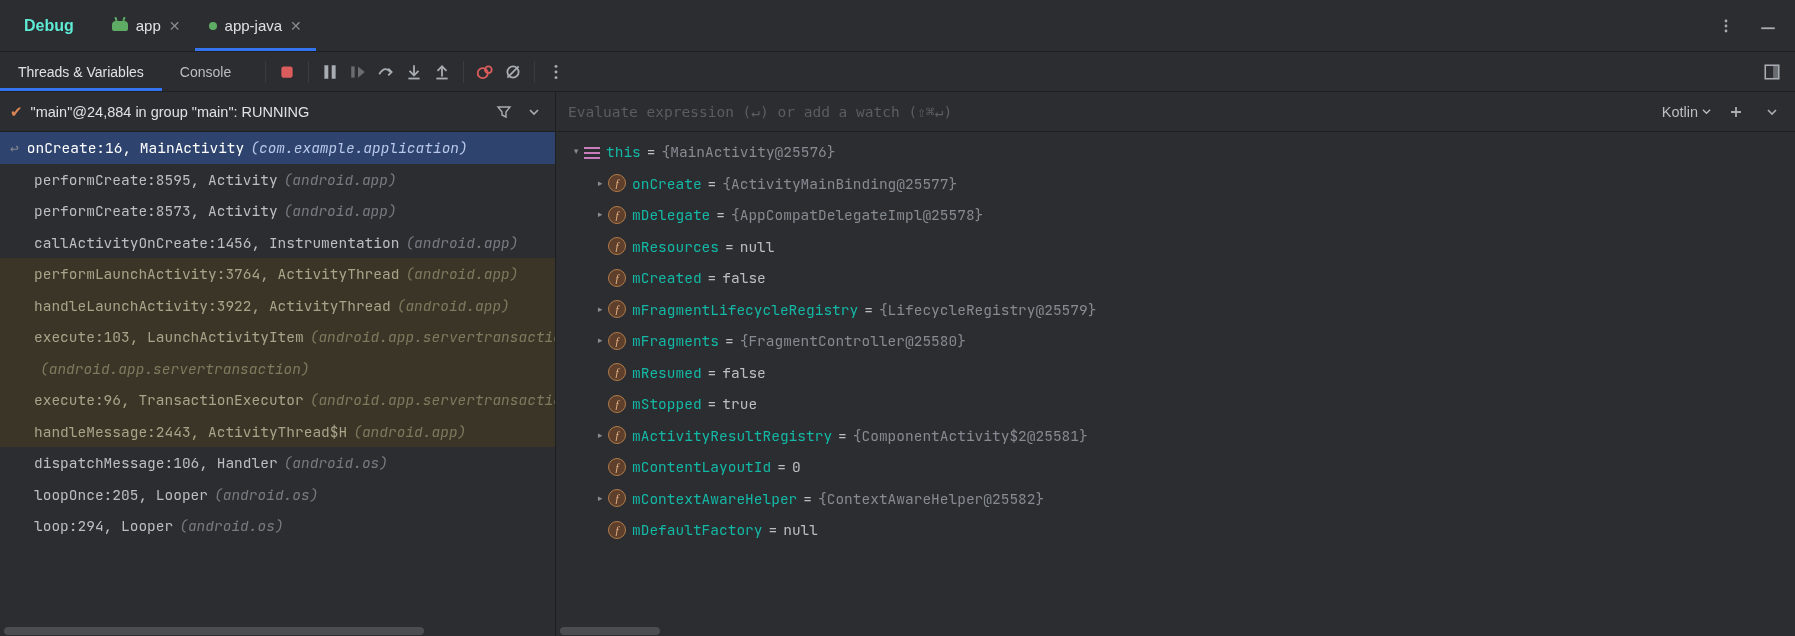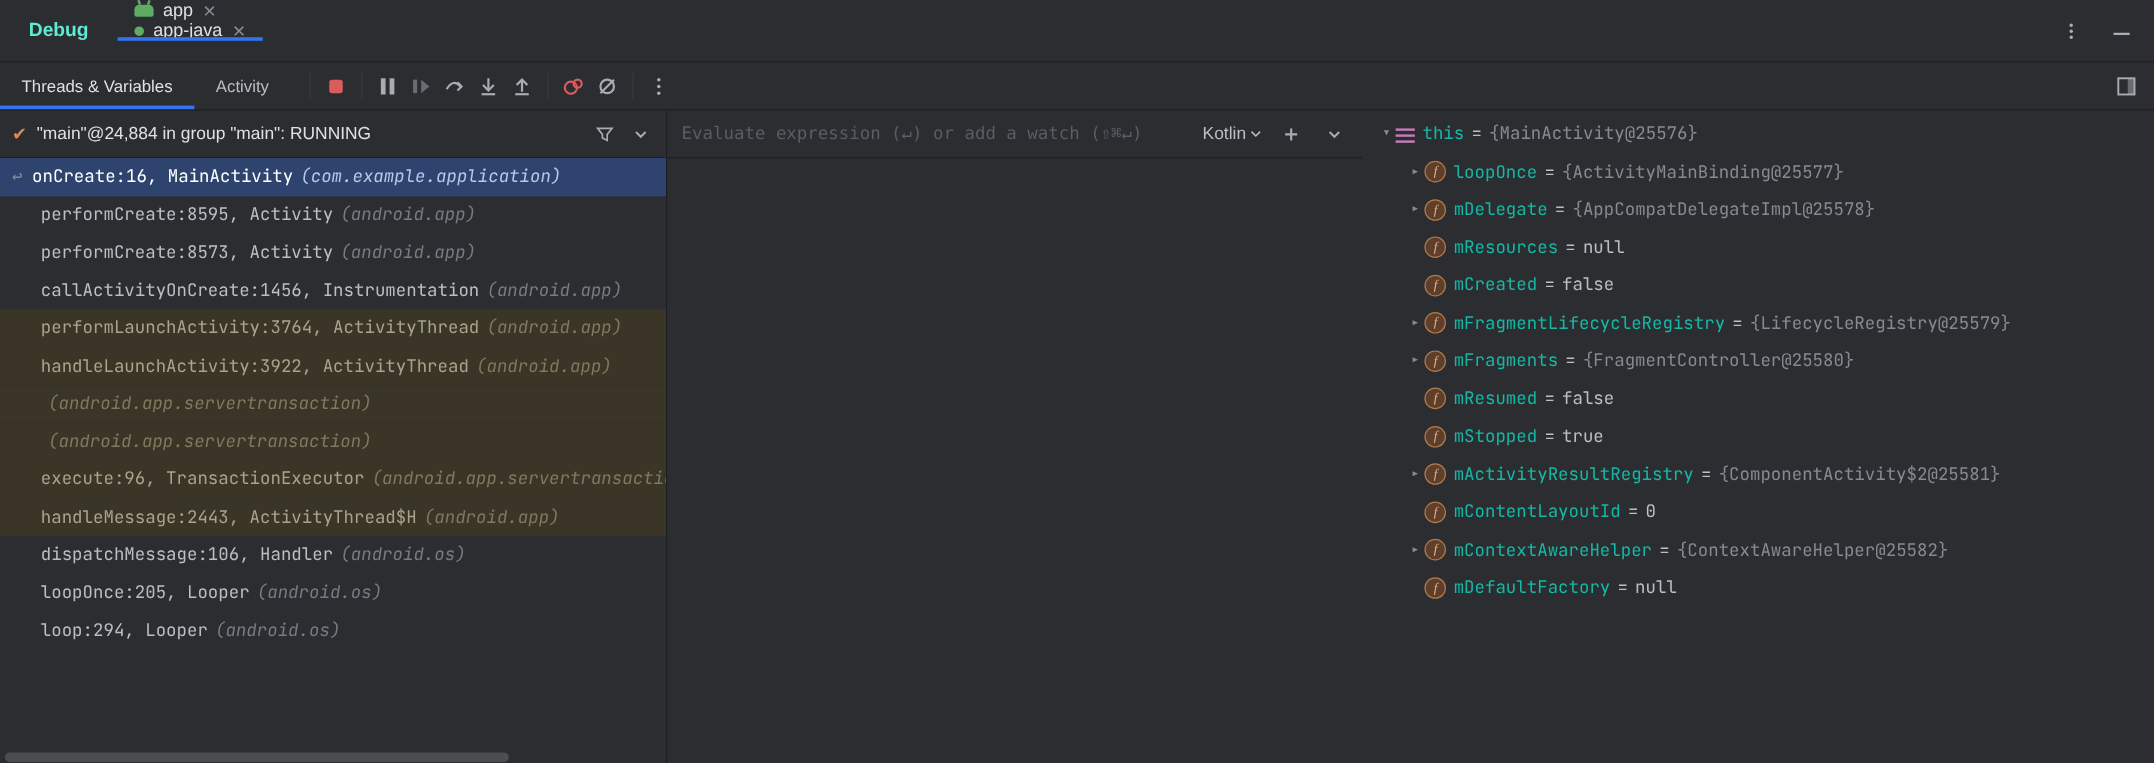--- a/index.html
+++ b/index.html
@@ -24,21 +24,21 @@
   }
   .titlebar .title {
     padding: 0 24px;
     display: flex;
     align-items: center;
     font-size: 16px;
     font-weight: 600;
     color: #5eead4;
     text-align: right;
   }
-  .run-tabs { display: flex; flex-direction: column; }
+  .run-tabs { display: flex; }
   .run-tab {
     display: flex;
     align-items: center;
     gap: 8px;
     padding: 0 14px;
     font-size: 15px;
     color: #dfe1e5;
     position: relative;
     cursor: pointer;
   }
@@ -96,21 +96,21 @@
     font-family: ui-monospace, "JetBrains Mono", monospace;
   }
   .frame .pkg { color:#777b82; font-style:italic; margin-left:6px;}
   .frame.selected { background:#2e436e; color:#fff;}
   .frame.selected .pkg{ color:#b8c8e8; }
   .frame.lib { background:#3a3526; color:#a7a48a;}
   .frame.lib .pkg{ color:#7e7a5f; }
   .frame.first { padding-left:10px; }
   .restart-arrow { color:#868a91; margin-right:8px;}
   
-  .right-pane { flex:1; display:flex; flex-direction:row; overflow:hidden;}
+  .right-pane { flex:1; display:flex; flex-direction:column; overflow:hidden;}
   .expr-bar {
     height:40px; display:flex; align-items:center; border-bottom:1px solid #1e1f22;
     padding:0 12px; gap:14px; font-size:14.5px;
   }
   .expr-bar .hint { flex:1; color:#5a5d63; font-family: ui-monospace, monospace;}
   .expr-bar .lang { color:#bcbec4; display:flex; align-items:center; gap:4px;margin-left:36px;}
   .vars { flex:1; overflow:auto; padding:4px 0 10px;}
   .vnode {
     height:31.5px; display:flex; align-items:center; font-size:14.5px;
     font-family: ui-monospace,"JetBrains Mono",monospace; white-space:nowrap; cursor:default;
@@ -174,21 +174,21 @@
       <svg viewBox="0 0 16 16" width="18" height="18">
           <path d="M2 10 h12" stroke="currentColor" stroke-width="1.6"></path>
         </svg>
     </span>
   </div>
 </div>
 
 <div class="toolbar">
   <div class="sub-tabs" id="sub-tabs">
       <div class="sub-tab active">Threads &amp; Variables</div>
-      <div class="sub-tab">Activity</div>
+      <div class="sub-tab">Console</div>
     </div>
   <div class="tool-icons">
     <span class="sep"></span>
     <span class="icon-btn" style="color:#db5c5c;">
       <svg viewBox="0 0 16 16">
           <rect x="3" y="3" width="10" height="10" rx="2" fill="currentColor"></rect>
         </svg>
     </span>
     <span class="sep"></span>
     <span class="icon-btn">
@@ -293,20 +293,21 @@
         </div>
         <div class="frame lib">
           <span>performLaunchActivity:3764, ActivityThread</span>
           <span class="pkg">(android.app)</span>
         </div>
         <div class="frame lib">
           <span>handleLaunchActivity:3922, ActivityThread</span>
           <span class="pkg">(android.app)</span>
         </div>
         <div class="frame lib">
+          <span>execute:103, LaunchActivityItem</span>
           <span class="pkg">(android.app.servertransaction)</span>
         </div>
         <div class="frame lib">
           <span class="pkg">(android.app.servertransaction)</span>
         </div>
         <div class="frame lib">
           <span>execute:96, TransactionExecutor</span>
           <span class="pkg">(android.app.servertransaction)</span>
         </div>
         <div class="frame lib">
@@ -361,21 +362,21 @@
           </span>
           <span class="kname">this</span>
           <span class="keq">=</span>
           <span class="kval dim">{MainActivity@25576}</span> 
         </div>
         <div class="vnode" style="padding-left: 36px;">
           <span class="exp">▸</span>
           <span class="kindicon">
             <span class="field-badge">f</span>
           </span>
-          <span class="kname">loopOnce</span>
+          <span class="kname">onCreate</span>
           <span class="keq">=</span>
           <span class="kval dim">{ActivityMainBinding@25577}</span> 
         </div>
         <div class="vnode" style="padding-left: 36px;">
           <span class="exp">▸</span>
           <span class="kindicon">
             <span class="field-badge">f</span>
           </span>
           <span class="kname">mDelegate</span>
           <span class="keq">=</span>

